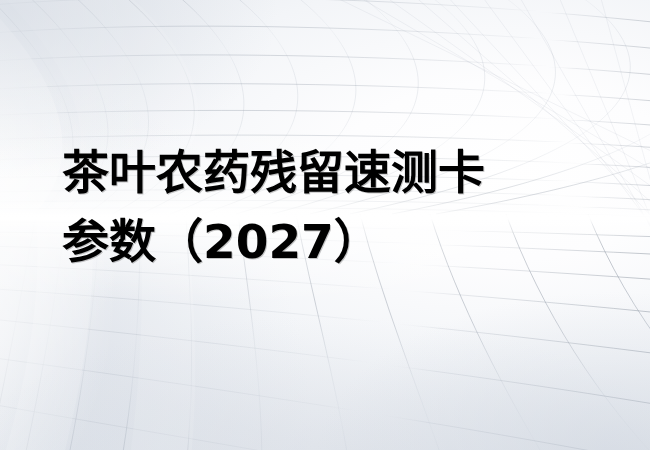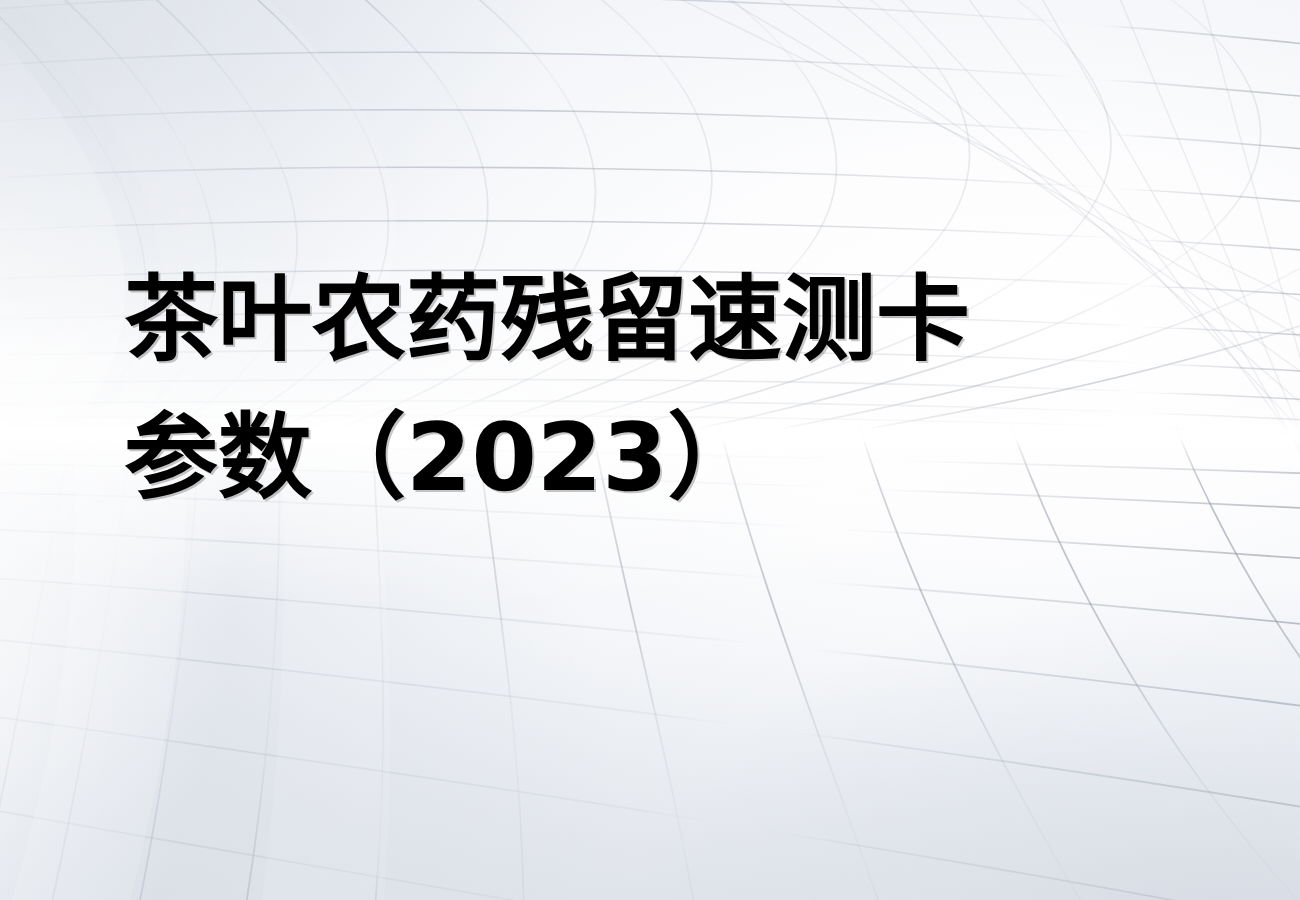--- a/index.html
+++ b/index.html
@@ -70,21 +70,21 @@
     background:
       radial-gradient(75% 60% at 95% 102%, rgba(205,212,222,0.60) 0%, rgba(205,212,222,0) 62%),
       radial-gradient(60% 55% at 2% 2%, rgba(206,213,223,0.55) 0%, rgba(206,213,223,0) 68%),
       radial-gradient(80% 50% at 50% 105%, rgba(210,216,225,0.40) 0%, rgba(210,216,225,0) 70%);
   }
 
   
   #title-block {
     position: absolute;
     left: 62px;
-    top: 126px;
+    top: 138px;
     width: 540px;
   }
   .title-line {
     color: #000000;
     font-family: "DejaVu Sans", "Liberation Sans", sans-serif;
     font-weight: 700;
     font-size: 47px;
     line-height: 69px;
     letter-spacing: 0px;
     white-space: nowrap;
@@ -201,16 +201,16 @@
 
   <div class="bg-layer bg-bands"></div>
 
   <div class="bg-layer bg-sweep-soft"></div>
   <div class="bg-layer bg-sweep"></div>
 
   <div class="bg-layer bg-vignette"></div>
 
   <div id="title-block">
     <div class="title-line">茶叶农药残留速测卡</div>
-    <div class="title-line">参数（2023）</div>
+    <div class="title-line">参数（2027）</div>
   </div>
 
 </div>
 
 </body></html>

